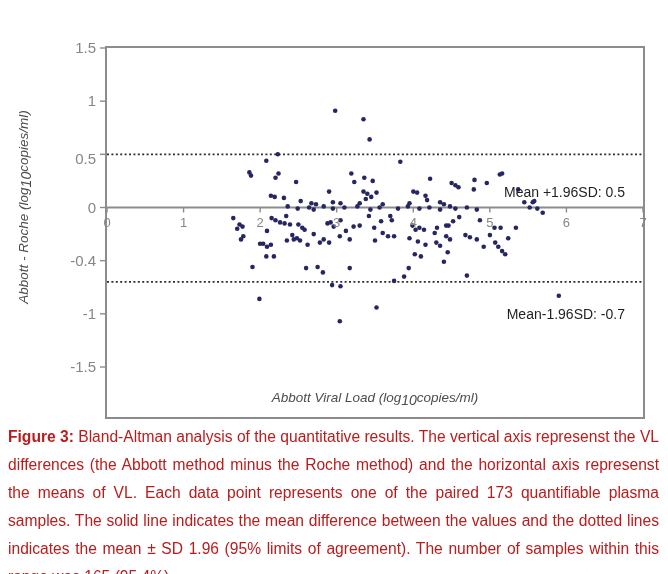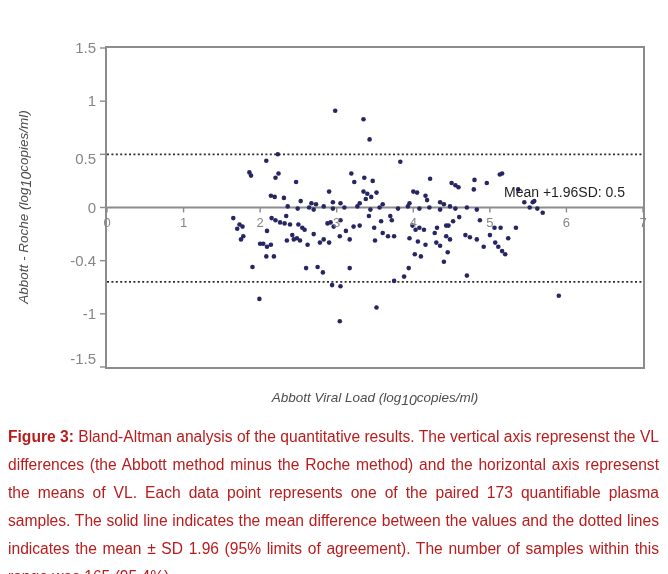--- a/index.html
+++ b/index.html
@@ -1,19 +1,19 @@
 <!DOCTYPE html>
 <html><head>
 <meta charset="utf-8">
 <style>
   html,body{margin:0;padding:0;background:#ffffff;}
   body{font-family:"Liberation Sans", sans-serif; color:#1a1a1a;}
   .page{position:relative;width:668px;height:574px;background:#fff;overflow:hidden;}
   .chart-region{position:absolute;left:0;top:0;width:668px;height:420px;}
-  .plot{position:absolute;left:105px;top:46px;width:540px;height:323px;
+  .plot{position:absolute;left:105px;top:46px;width:540px;height:373px;
         border:2px solid #8c8c8c;box-sizing:border-box;}
   .plot svg{position:absolute;left:0;top:0;overflow:visible;display:block;}
   .ytick-label{position:absolute;left:30px;width:66px;text-align:right;
         font-size:15px;color:#868686;line-height:14px;}
   .xtick-label{position:absolute;top:216px;width:30px;margin-left:-15px;text-align:center;
         font-size:13px;color:#868686;line-height:14px;}
   .annotation{position:absolute;right:18px;font-size:14px;color:#1f1f1f;white-space:nowrap;}
   .annotation.upper{top:136px;}
   .annotation.lower{top:258px;}
   .axis-title{font-style:italic;color:#4d4d4d;font-size:13.5px;white-space:nowrap;}
@@ -225,30 +225,31 @@
           <circle cx="287.1" cy="232.9" r="2.3" fill="#262663"></circle>
           <circle cx="225.1" cy="237.1" r="2.3" fill="#262663"></circle>
           <circle cx="233.5" cy="238.2" r="2.3" fill="#262663"></circle>
           <circle cx="152.4" cy="250.9" r="2.3" fill="#262663"></circle>
           <circle cx="269.5" cy="259.5" r="2.3" fill="#262663"></circle>
           <circle cx="232.8" cy="273.3" r="2.3" fill="#262663"></circle>
           <circle cx="451.8" cy="247.8" r="2.3" fill="#262663"></circle>
         </svg>
 
       <div class="annotation upper">Mean +1.96SD: 0.5</div>
+      <div class="annotation lower">Mean-1.96SD: -0.7</div>
     </div>
 
     <div id="ytick-labels">
         <div class="ytick-label" style="top: 41px;">1.5</div>
         <div class="ytick-label" style="top: 94.1667px;">1</div>
         <div class="ytick-label" style="top: 152px;">0.5</div>
         <div class="ytick-label" style="top: 200.5px;">0</div>
         <div class="ytick-label" style="top: 253.667px;">-0.4</div>
         <div class="ytick-label" style="top: 306.833px;">-1</div>
-        <div class="ytick-label" style="top: 352px;">-1.5</div>
+        <div class="ytick-label" style="top: 360px;">-1.5</div>
       </div>
     <div id="xtick-labels">
         <div class="xtick-label" style="left: 107px;">0</div>
         <div class="xtick-label" style="left: 183.571px;">1</div>
         <div class="xtick-label" style="left: 260.143px;">2</div>
         <div class="xtick-label" style="left: 336.714px;">3</div>
         <div class="xtick-label" style="left: 413.286px;">4</div>
         <div class="xtick-label" style="left: 489.857px;">5</div>
         <div class="xtick-label" style="left: 566.429px;">6</div>
         <div class="xtick-label" style="left: 643px;">7</div>

